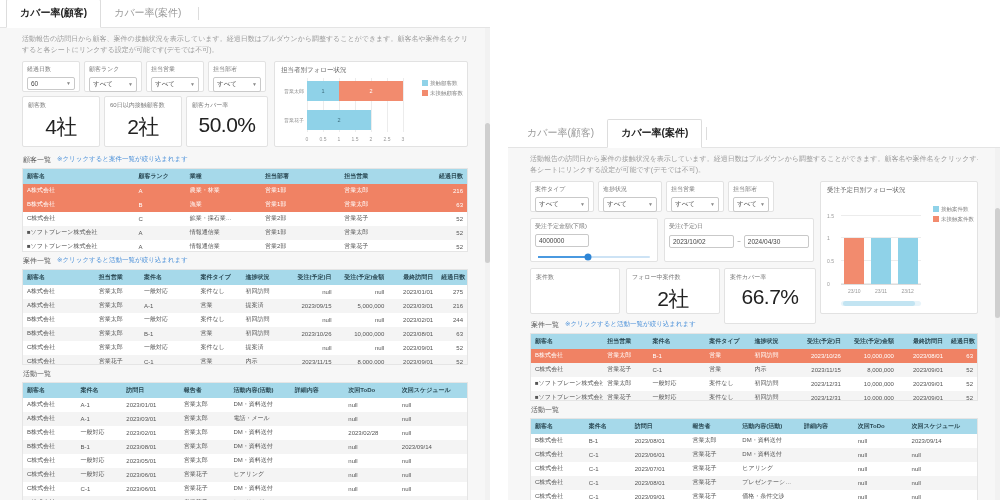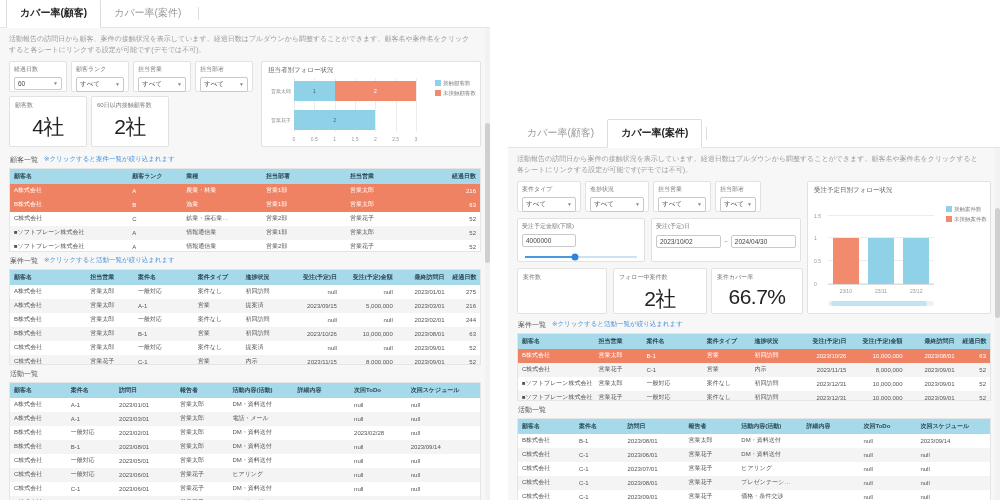--- a/index.html
+++ b/index.html
@@ -10,21 +10,21 @@
   #panel-right{left:508px;top:120px;width:492px;height:380px}
 
   .tabbar{height:27px;position:relative;background:#fff;border-bottom:1px solid #e4e4e4;
           padding-left:6px;display:flex;align-items:flex-end}
   .tab{font-size:10px;color:#999;padding:6px 13px 7px;white-space:nowrap}
   .tab.active{font-weight:bold;color:#222;background:#fff;border:1px solid #ddd;border-bottom:1px solid #fff;
               margin-bottom:-1px;border-radius:2px 2px 0 0}
   .tab-sep{width:1px;height:13px;background:#ddd;margin:0 4px 7px}
 
   .content{position:absolute;left:0;right:0;top:28px;bottom:0;background:#f7f7f7;
-           padding:5px 9px;overflow:hidden;box-sizing:border-box}
+           padding:5px 22px;overflow:hidden;box-sizing:border-box}
   .desc{font-size:7px;color:#9b9b9b;line-height:1.55;margin:1px 0 5px;white-space:nowrap;overflow:hidden}
 
   .top-area{position:relative;margin-bottom:6px}
   #panel-left .top-area{height:88px}
   #panel-right .top-area{height:133px}
 
   .card{position:absolute;background:#fff;border:1px solid #e2e2e2;border-radius:2px;box-sizing:border-box}
   .fcard{padding:3px 4px}
   .flabel{font-size:6px;color:#777;margin-bottom:3px;white-space:nowrap;overflow:hidden}
   .fselect{border:1px solid #c9c9c9;border-radius:2px;font-size:6.5px;color:#444;padding:2px 3px;
@@ -129,20 +129,24 @@
         </div>
       </div>
 
       <div class="card kcard" style="left:0;top:35px;width:78px;height:51px">
         <div class="klabel">顧客数</div>
         <div class="kvalue">4社</div>
       </div>
       <div class="card kcard" style="left:82px;top:35px;width:78px;height:51px">
         <div class="klabel">60日以内接触顧客数</div>
         <div class="kvalue">2社</div>
+      </div>
+      <div class="card kcard" style="left:164px;top:35px;width:82px;height:51px">
+        <div class="klabel">顧客カバー率</div>
+        <div class="kvalue">50.0%</div>
       </div>
 
       <div class="card" style="left:252px;top:0;right:0;height:86px">
         <div class="chart-title">担当者別フォロー状況</div>
         <div class="hwrap">
             <div class="vgrid" style="left: 0%;"></div>
             <div class="xtick" style="left: 0%;">0</div>
             <div class="vgrid" style="left: 16.6667%;"></div>
             <div class="xtick" style="left: 16.6667%;">0.5</div>
             <div class="vgrid" style="left: 33.3333%;"></div>
@@ -489,21 +493,21 @@
         </div>
       </div>
 
       <div class="card kcard" style="left:0;top:87px;width:90px;height:46px">
         <div class="klabel">案件数</div>
       </div>
       <div class="card kcard" style="left:96px;top:87px;width:94px;height:46px">
         <div class="klabel">フォロー中案件数</div>
         <div class="kvalue">2社</div>
       </div>
-      <div class="card kcard" style="left:194px;top:87px;width:92px;height:46px">
+      <div class="card kcard" style="left:194px;top:87px;width:92px;height:56px">
         <div class="klabel">案件カバー率</div>
         <div class="kvalue">66.7%</div>
       </div>
 
       <div class="card" style="left:290px;top:0;right:0;height:133px">
         <div class="chart-title">受注予定日別フォロー状況</div>
         <div class="vwrap">
             <div class="hgrid" style="bottom: 100%;"></div>
             <div class="ytick" style="bottom: 100%;">1.5</div>
             <div class="hgrid" style="bottom: 66.6667%;"></div>

